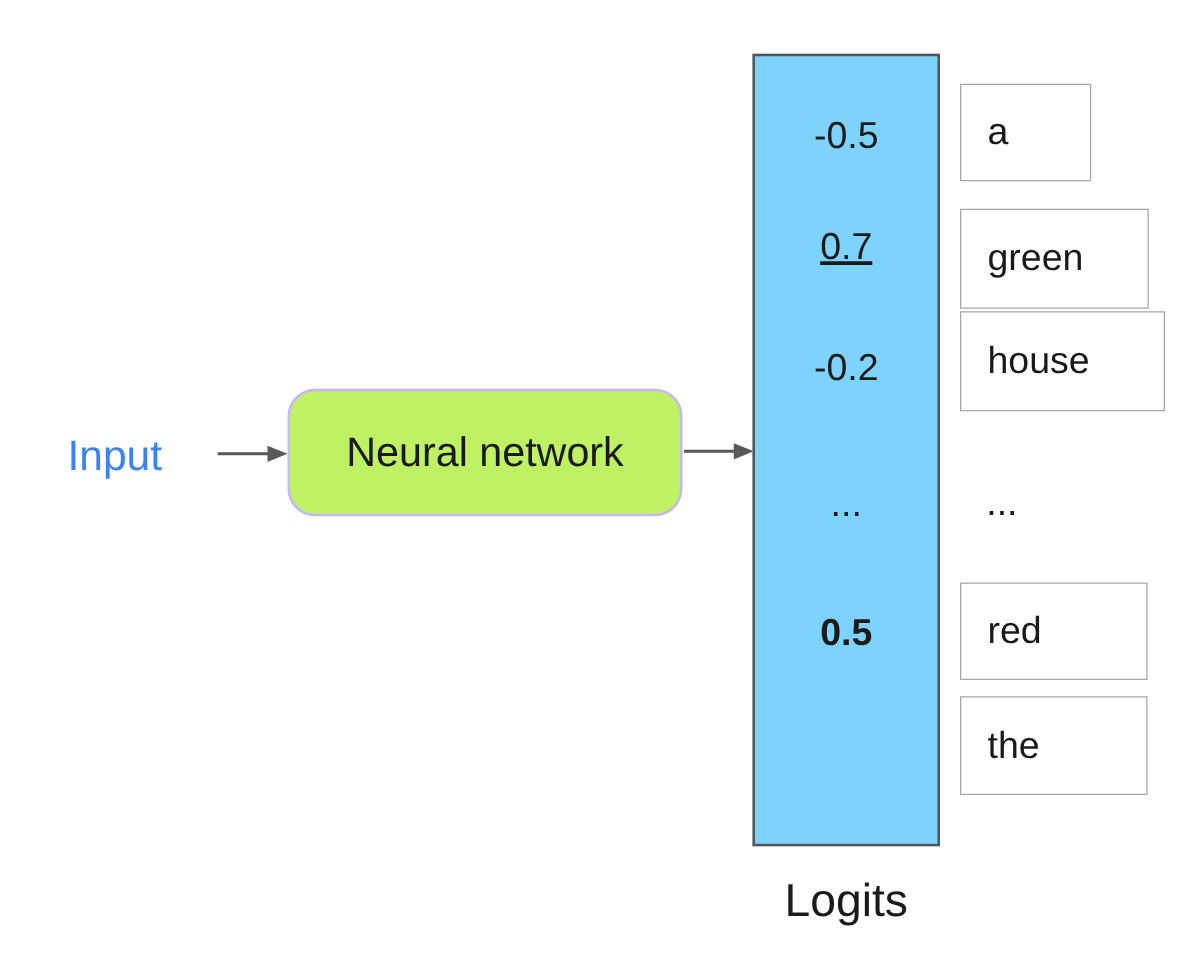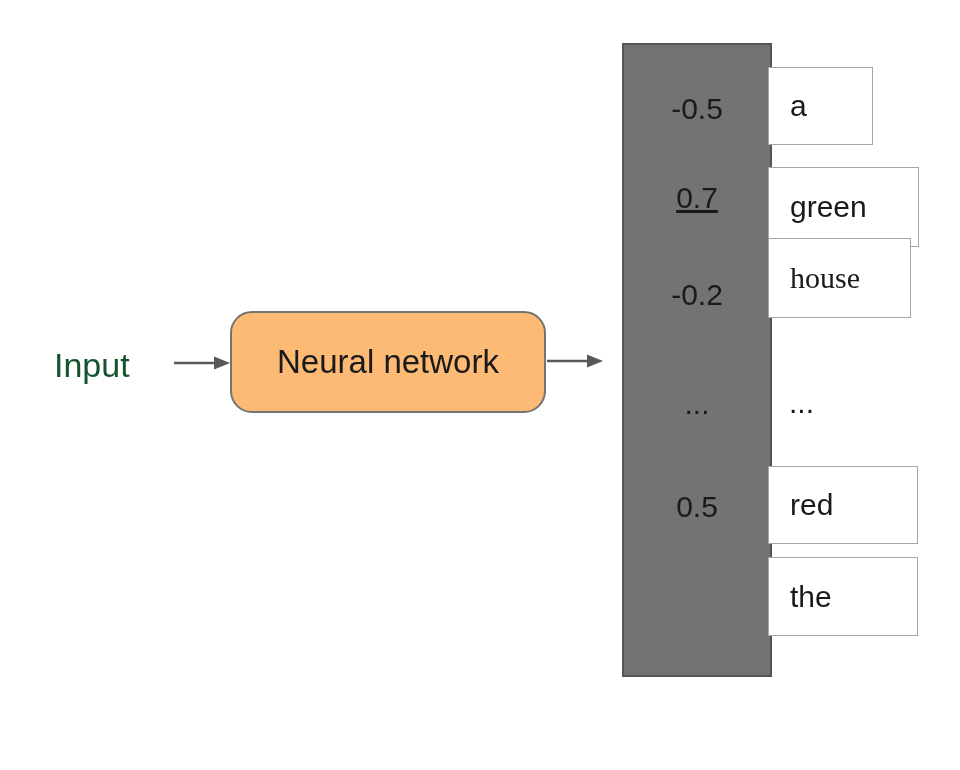--- a/index.html
+++ b/index.html
@@ -15,90 +15,90 @@
     font-family: "Liberation Sans", sans-serif;
     color: #1a1a1a;
     overflow: hidden;
   }
   .input-label {
     position: absolute;
     left: 54px;
     top: 346px;
     font-size: 34px;
     line-height: 38px;
-    color: #14532d;
+    color: #3b82f6;
     white-space: nowrap;
   }
   .arrow {
     position: absolute;
   }
   .arrow-1 { left: 174px; top: 355px; }
   .arrow-2 { left: 547px; top: 353px; }
   .network-box {
     position: absolute;
     left: 230px;
     top: 311px;
     width: 316px;
     height: 102px;
-    border: 2px solid #737373;
+    border: 2px solid #c4b5fd;
     border-radius: 22px;
-    background: #fdba74;
+    background: #bef264;
     display: flex;
     align-items: center;
     justify-content: center;
     box-sizing: border-box;
   }
   .network-box span {
     font-size: 33px;
     color: #1a1a1a;
     white-space: nowrap;
   }
   .logits-box {
     position: absolute;
-    left: 622px;
+    left: 602px;
     top: 43px;
     width: 150px;
     height: 634px;
     border: 2.5px solid #555555;
-    background: #737373;
+    background: #7dd3fc;
     box-sizing: border-box;
   }
   .logit {
     position: absolute;
     left: 0;
     width: 100%;
     text-align: center;
     font-size: 30px;
     line-height: 40px;
     color: #1a1a1a;
   }
   .logit-0 { top: 44px; }
   .logit-1 { top: 133px; text-decoration: underline; }
   .logit-2 { top: 230px; }
   .logit-3 { top: 339px; }
-  .logit-4 { top: 442px; }
+  .logit-4 { top: 442px; font-weight: bold; }
   .logit-5 { top: 535px; }
   .token-box {
     position: absolute;
     left: 768px;
     border: 1.5px solid #a6a6a6;
     background: #ffffff;
     box-sizing: border-box;
     display: flex;
     align-items: center;
   }
   .token-box span {
     font-size: 30px;
     color: #1a1a1a;
     padding-left: 21px;
     white-space: nowrap;
   }
   .token-0 { top: 67px;  width: 105px; height: 78px; }
   .token-1 { top: 157px; width: 151px; height: 80px; margin-top: 10px; }
-  .token-2 { top: 238px; width: 143px; height: 80px; font-family: Liberation Serif, serif; }
+  .token-2 { top: 249px; width: 164px; height: 80px; }
   .token-4 { top: 466px; width: 150px; height: 78px; }
   .token-5 { top: 557px; width: 150px; height: 79px; }
   .token-ellipsis {
     position: absolute;
     left: 789px;
     top: 388px;
     font-size: 30px;
     line-height: 30px;
     color: #1a1a1a;
   }
@@ -152,14 +152,15 @@
     <span>house</span>
   </div>
   <div class="token-ellipsis">...</div>
   <div class="token-box token-4">
     <span>red</span>
   </div>
   <div class="token-box token-5">
     <span>the</span>
   </div>
 
+  <div class="logits-caption">Logits</div>
 
 </div>
 
 </body></html>

